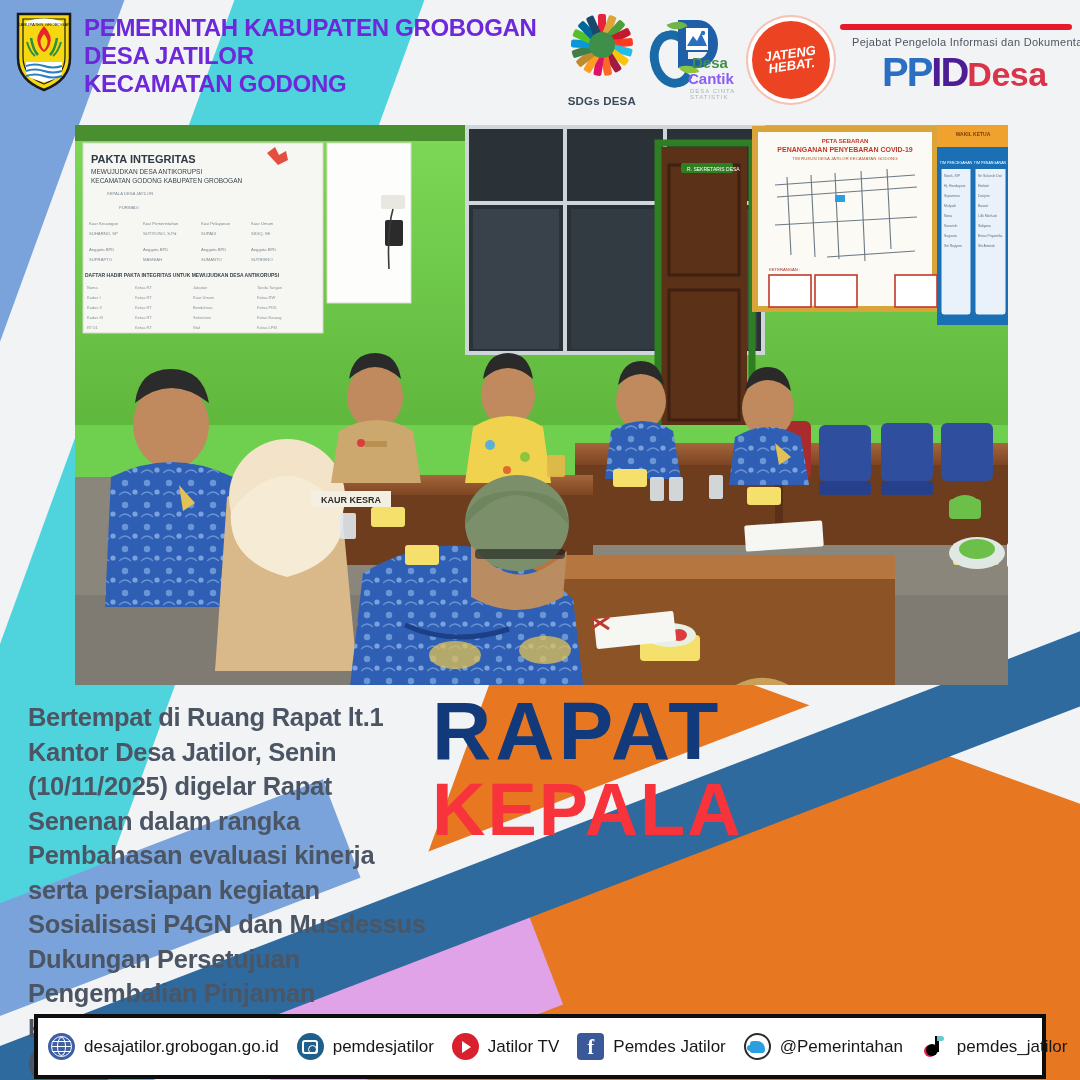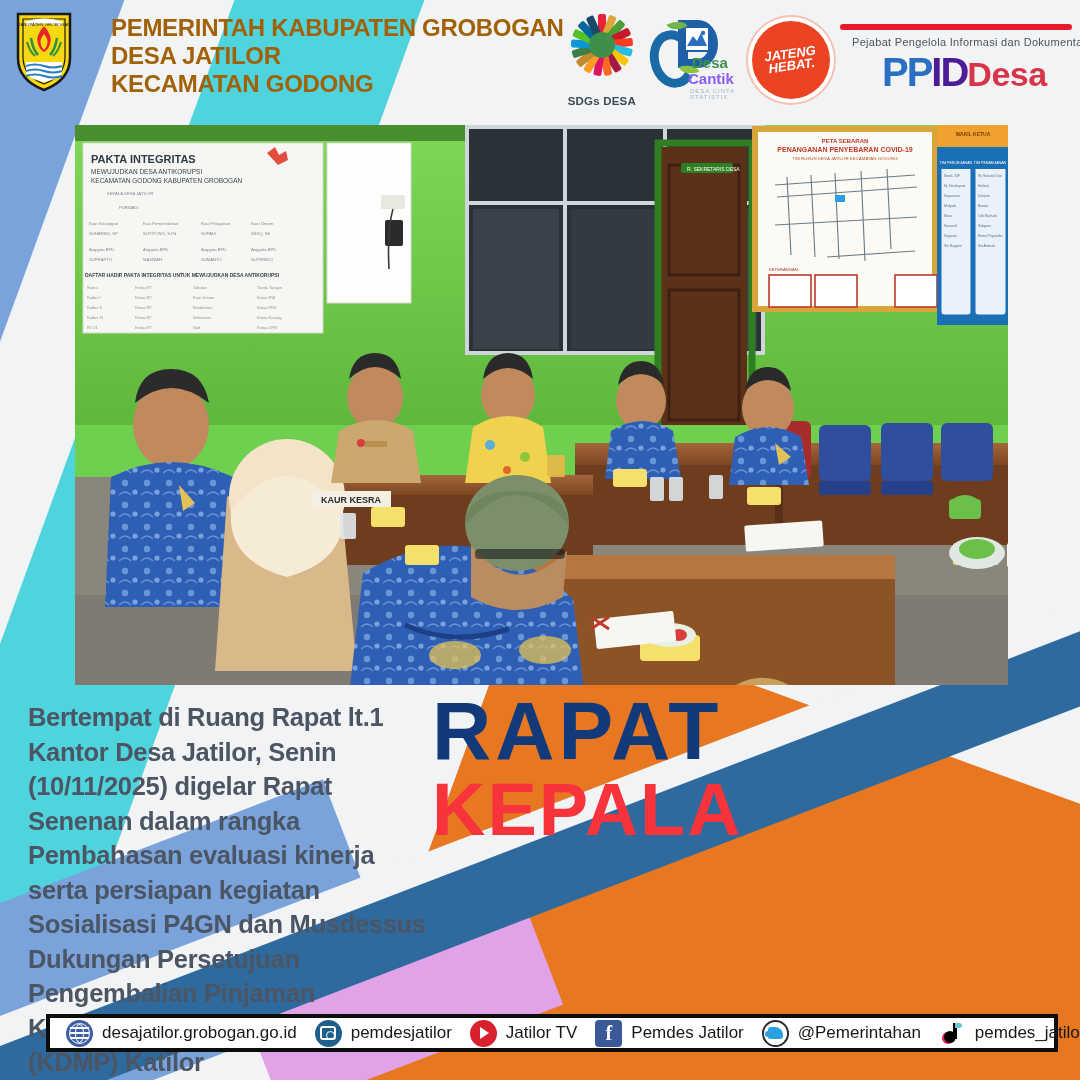--- a/index.html
+++ b/index.html
@@ -37,26 +37,25 @@
     position:absolute; top:0; left:0; width:1080px; height:122px;
     z-index:5;
     display:flex; align-items:center;
   }
   .crest {
     position:absolute; left:14px; top:10px;
     width:60px; height:82px;
   }
   .header-text {
     position:absolute; left:84px; top:14px;
-    color:#a16207;
+    color:#6d28d9;
     font-weight:bold;
     font-size:24px;
     line-height:28px;
     letter-spacing:-0.3px;
-    margin-left:27px;
   }
   .header-text div { white-space:nowrap; }
 
   .logos {
     position:absolute; right:8px; top:4px;
     height:112px;
     display:flex; align-items:center; gap:10px;
   }
   .logo-box { position:relative; height:104px; display:flex; flex-direction:column; align-items:center; justify-content:center; }
 
@@ -138,24 +137,24 @@
   .title-2 {
     position:absolute; left:432px; top:772px;
     z-index:8;
     color:#f7333c;
     font-size:74px; font-weight:bold;
     letter-spacing:2px; line-height:76px;
   }
 
   
   .footer {
-    position:absolute; left:46px; top:1014px; width:1012px; height:38px;
+    position:absolute; left:34px; top:1014px; width:1012px; height:65px;
     background:#ffffff; border:4px solid #0d0d0d;
     z-index:10;
-    display:flex; align-items:center; padding:0 16px;
+    display:flex; align-items:center; padding:0 10px;
     gap:0px;
   }
   .soc { display:flex; align-items:center; gap:9px; margin-right:18px; }
   .soc-label { font-size:17px; color:#171717; white-space:nowrap; }
   .soc-ic { width:27px; height:27px; flex:0 0 27px; border-radius:50%;
             display:flex; align-items:center; justify-content:center; position:relative; }
 
   .ic-web { background:#3f5fa5; }
   .ic-web::before { content:""; position:absolute; width:19px; height:19px; border:1.6px solid #fff; border-radius:50%; }
   .ic-web::after { content:""; position:absolute; width:19px; height:1.6px; background:#fff; box-shadow:0 5px 0 #fff, 0 -5px 0 #fff; }

